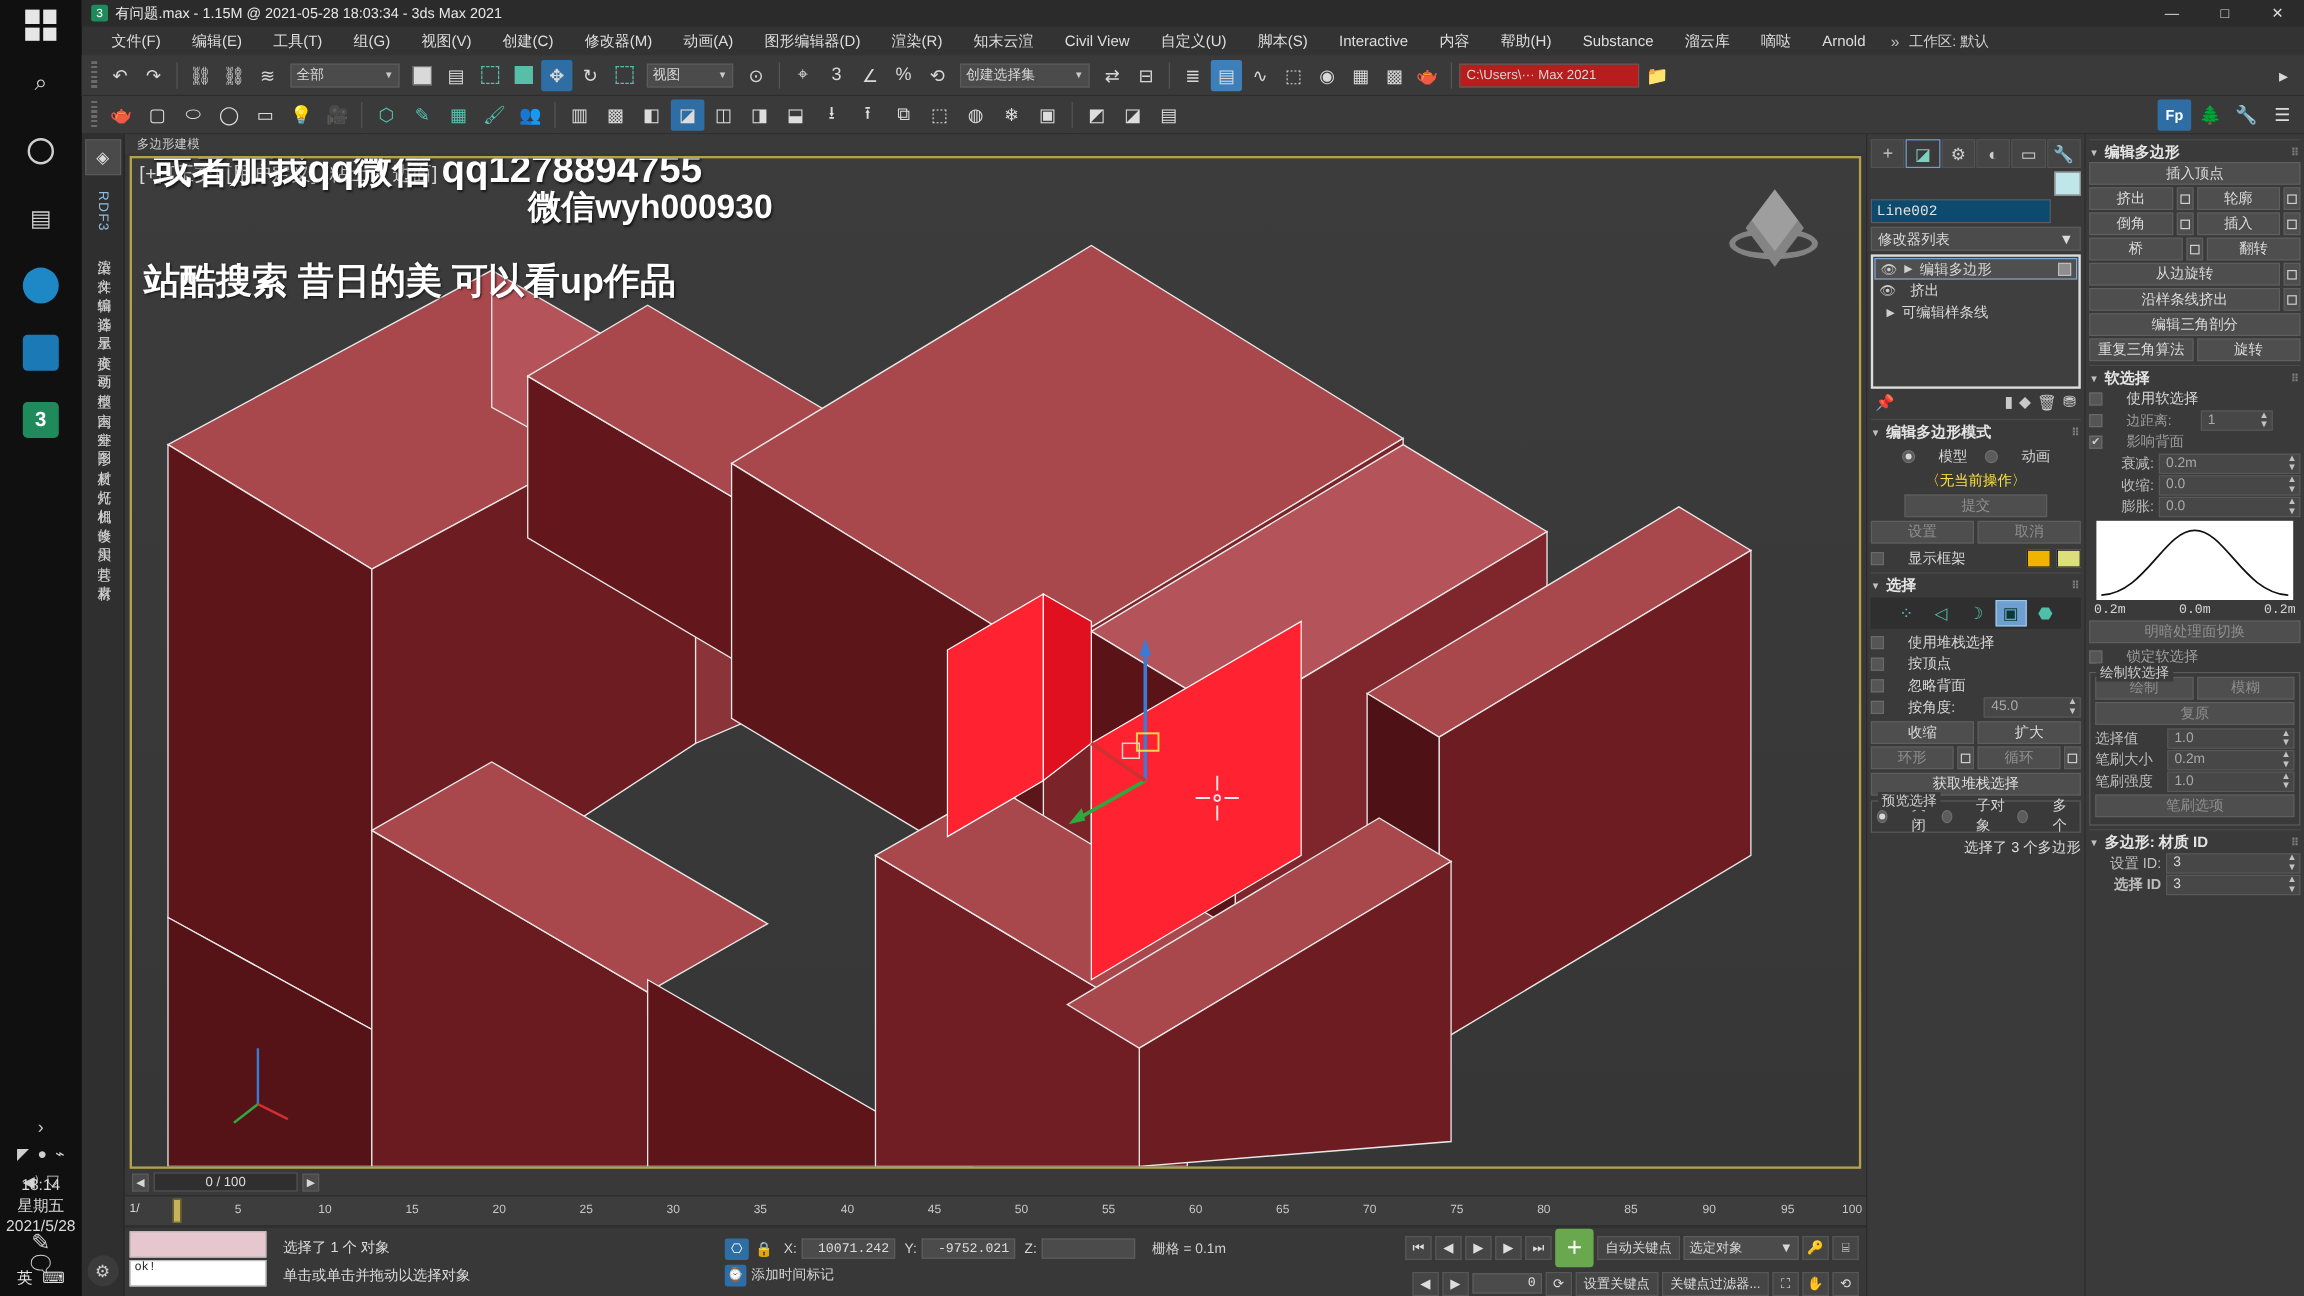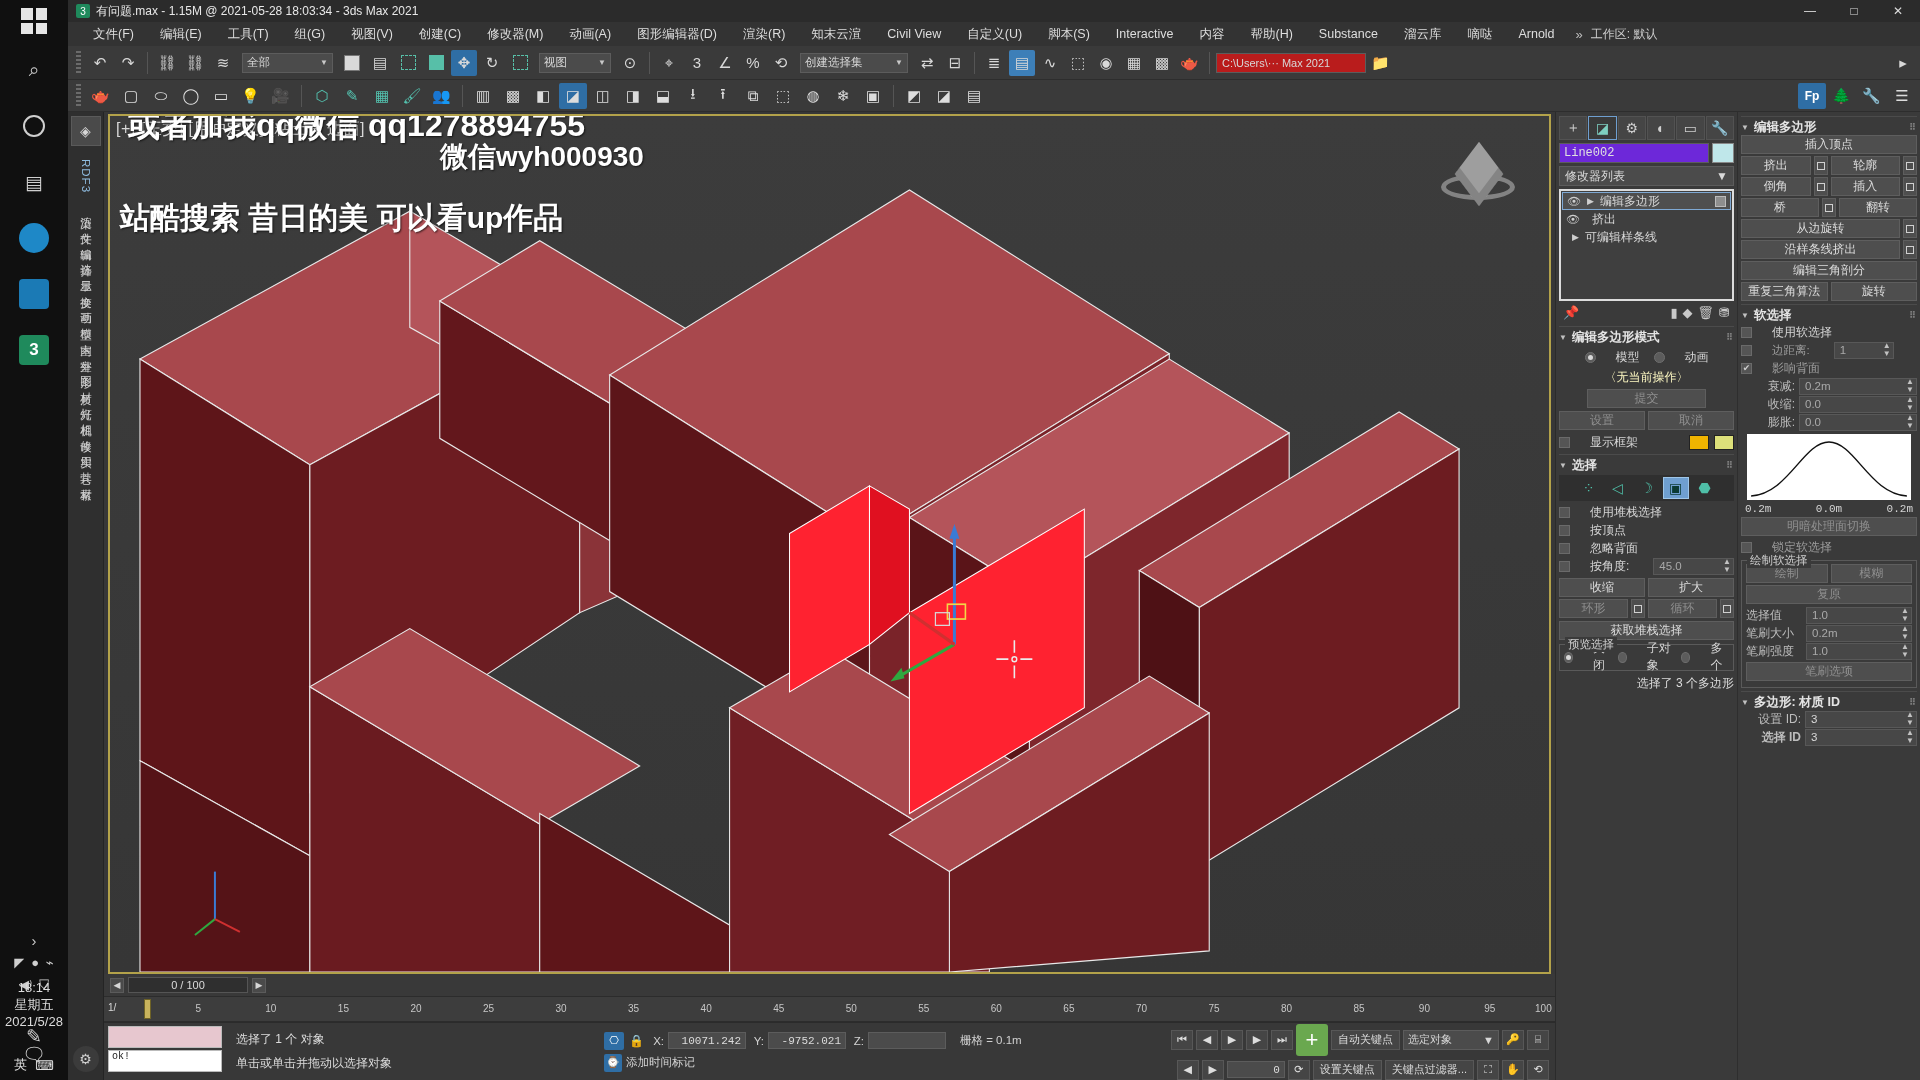--- a/index.html
+++ b/index.html
@@ -161,23 +161,23 @@
   
   .cmdpanel { width:365px; background:#3a3a3a; flex:0 0 365px; display:flex;
     border-left:1px solid #2b2b2b; }
   .cp-left { width:182px; border-right:1px solid #2e2e2e; padding:2px 3px; }
   .cp-right { width:182px; padding:2px 3px; overflow:hidden;}
   .cp-tabs { display:flex; gap:1px; padding:2px 0 3px 0; }
   .cp-tab { flex:1; height:24px; background:#454545; border:1px solid #525252;
     display:flex; align-items:center; justify-content:center; font-size:14px; color:#cfcfcf;}
   .cp-tab.active { background:#3a3a3a; border-color:#6f9fd0; color:#7ecfc0;}
   .namerow { display:flex; gap:3px; margin-bottom:3px; }
-  .namebox { flex:1; height:20px; background:#6d28d9; border:1px solid #5c5c5c;
+  .namebox { flex:1; height:20px; background:#0c4a6e; border:1px solid #5c5c5c;
     font-size:12px; color:#e0e0e0; padding:0 4px; display:flex; align-items:center;
-    font-family:"Liberation Mono",monospace;}
+    font-family:"Liberation Mono",monospace;margin-top:23px;}
   .colorchip { width:22px;height:20px;background:#bfe7ea;border:1px solid #888;}
   .modlist { height:20px; background:#4b4b4b; border:1px solid #5c5c5c;
     font-size:12px; color:#dadada; display:flex; align-items:center;
     justify-content:space-between; padding:0 5px; margin-bottom:3px;}
   .stack { background:#3f3f3f; border:2px solid #dcdcdc; height:112px; padding:1px;}
   .stackrow { height:18px; display:flex; align-items:center; gap:6px;
     font-size:12px; color:#d8d8d8; padding:0 4px;}
   .stackrow.sel { background:#4f4f4f; border:1px solid #7fa9d4; }
   .eye { color:#cfcfcf; font-size:11px; }
   .tri { font-size:9px; color:#cfcfcf; }
@@ -219,21 +219,21 @@
     color:#d5d5d5; padding:0 4px; font-family:"Liberation Mono",monospace;}
   .subobjrow { display:flex; gap:3px; background:#2f2f2f; padding:2px;
     justify-content:center; margin:2px 0;}
   .sob { width:26px;height:22px; display:flex;align-items:center;justify-content:center;
     font-size:14px; color:#4fbfa8; border:1px solid transparent;}
   .sob.on { background:#6f9fd0; border:1px solid #9ec6e8; color:#0b3a33;}
   .fieldset { border:1px solid #5a5a5a; padding:3px 4px 4px 4px; margin-top:4px;
     position:relative;}
   .fieldset > .fl { position:absolute; top:-8px; left:5px; background:#3a3a3a;
     font-size:11.5px; color:#cfcfcf; padding:0 3px;}
-  .centertxt { text-align:center; font-size:12px; color:#fef9c3;font-family:Liberation Serif, serif; }
+  .centertxt { text-align:center; font-size:12px; color:#fde047;font-family:Liberation Serif, serif; }
   .swatchrow { display:flex; gap:5px; margin-left:auto;}
   .swatch { width:20px;height:15px;border:1px solid #222;}
   .mini { font-size:11.5px; }
 </style>
 </head>
 <body>
 
 <div class="app">
 
   <div class="taskbar">
@@ -442,20 +442,23 @@
         <div class="lc-tab">相机</div>
         <div class="lc-tab">修改</div>
         <div class="lc-tab">实用</div>
         <div class="lc-tab">其它</div>
         <div class="lc-tab">素材</div>
         <div style="flex:1"></div>
         <div class="gearbtn">⚙</div>
       </div>
 
       <div class="vpcol">
+        <div class="vp-tabrow">
+          <span class="vt">多边形建模</span>
+        </div>
 
         <div class="viewport">
           <div class="vp-label">[+] [正交] [用户定义] [粘土 + 边面]</div>
 
           <svg width="100%" height="100%" viewBox="0 0 1440 810" preserveAspectRatio="none" style="position:absolute;inset:0;">
             <defs>
               <linearGradient id="bg" x1="0" y1="0" x2="0" y2="1">
                 <stop offset="0" stop-color="#3c3c3c"></stop>
                   <stop offset="1" stop-color="#363636"></stop>
               </linearGradient>

